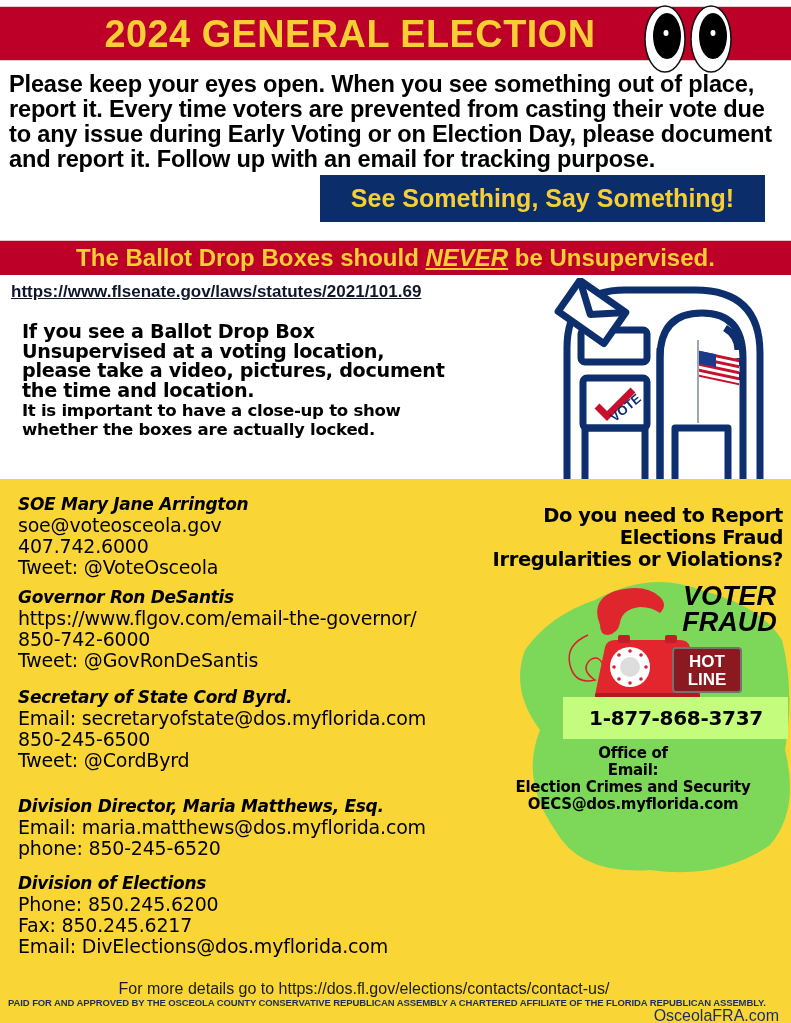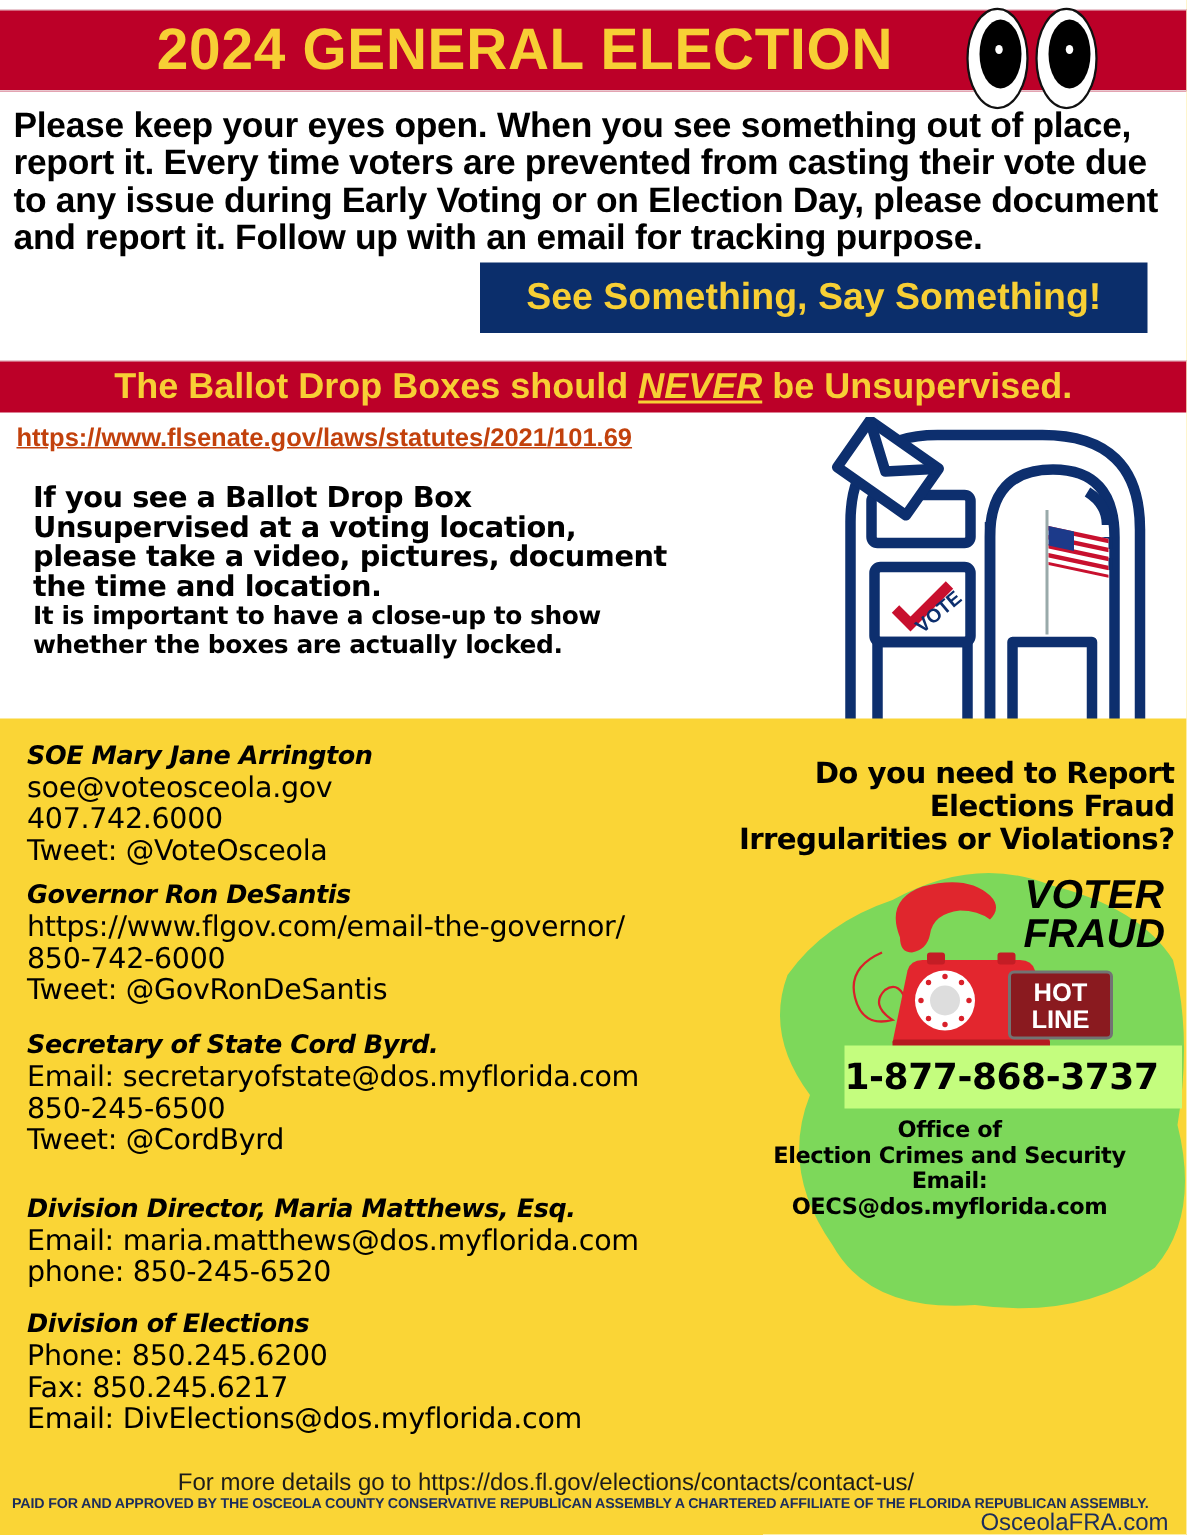--- a/index.html
+++ b/index.html
@@ -20,21 +20,21 @@
     #see-something { left: 320px; top: 175px; width: 445px; height: 47px; background: #0b2e6b; color: #f7cf35;
       font-family: "Liberation Sans", sans-serif; font-weight: 700; font-size: 25px; line-height: 47px; text-align: center; }
 
     
     #ballot-banner { left: 0; top: 240px; width: 791px; height: 35px; background: #bc0028; border-top: 1px solid #e9c7cf; }
     #ballot-banner-text { left: 0; top: 240px; width: 791px; height: 35px; color: #f7cf35; text-align: center;
       font-family: "Liberation Sans", sans-serif; font-weight: 700; font-size: 24px; line-height: 35px; }
     #ballot-banner-text .never { font-style: italic; text-decoration: underline; }
 
     #statute-link { left: 11px; top: 282px; font-family: "Liberation Sans", sans-serif; font-weight: 700; font-size: 17px;
-      color: #c2410c; text-decoration: underline; }
+      color: #0f172a; text-decoration: underline; }
 
     #dropbox-text { left: 22px; top: 322px; width: 510px; font-family: "DejaVu Sans", sans-serif; font-weight: 700;
       font-size: 19.2px; line-height: 19.5px; letter-spacing: -0.3px; }
     #dropbox-text2 { left: 22px; top: 401px; width: 510px; font-family: "DejaVu Sans", sans-serif; font-weight: 700;
       font-size: 16.6px; line-height: 19px; letter-spacing: -0.3px; }
 
     #mailbox { left: 545px; top: 278px; width: 230px; height: 212px; }
 
     
     #yellow { left: 0; top: 479px; width: 791px; height: 544px; background: #fad536; }
@@ -48,22 +48,22 @@
     #report-question { right: 8px; top: 505px; width: 400px; text-align: right; font-family: "DejaVu Sans", sans-serif;
       font-weight: 700; font-size: 19.5px; line-height: 22px; letter-spacing: -0.4px; }
 
     #phone-icon { left: 560px; top: 585px; width: 150px; height: 120px; }
     #voter-fraud { left: 672px; top: 583px; width: 115px; text-align: center; font-family: "Liberation Sans", sans-serif;
       font-weight: 700; font-style: italic; font-size: 27px; line-height: 26px; }
     #hotline-badge { left: 672px; top: 647px; width: 70px; height: 46px; background: #8a1a1f; border: 2px solid #737373;
       border-radius: 4px; color: #fff; text-align: center; font-family: "Liberation Sans", sans-serif; font-weight: 700;
       font-size: 17px; line-height: 18px; padding-top: 4px; }
     #hotline-number-box { left: 563px; top: 697px; width: 225px; height: 42px; background: #c4fd7e; }
-    #hotline-number { left: 563px; top: 697px; width: 226px; height: 42px; line-height: 42px;
-      font-family: "DejaVu Sans", sans-serif; font-weight: 700; font-size: 24px; letter-spacing: -0.3px; }
+    #hotline-number { left: 563px; top: 697px; width: 226px; height: 42px; text-align: center; line-height: 42px;
+      font-family: "DejaVu Sans", sans-serif; font-weight: 700; font-size: 20px; letter-spacing: -0.3px; }
 
     #oecs { right: 8px; top: 745px; width: 300px; text-align: center; font-family: "DejaVu Sans", sans-serif;
       font-weight: 700; font-size: 15px; line-height: 17px; letter-spacing: -0.3px; }
 
     #more-details { left: 12px; top: 980px; width: 704px; text-align: center; font-family: "Liberation Sans", sans-serif;
       font-size: 16px; color: #1b1b1b; }
     #paid-for { left: 8px; top: 997px; width: 770px; font-family: "Liberation Sans", sans-serif; font-weight: 700;
       font-size: 9.5px; line-height: 11px; color: #1c2d5c; letter-spacing: -0.1px; }
     #site-link { right: 12px; top: 1007px; font-family: "Liberation Sans", sans-serif; font-size: 16px; color: #1c2d5c; }
   </style>
@@ -212,20 +212,20 @@
 </div>
 <div id="hotline-badge" class="abs">
   <div>HOT</div>
   <div>LINE</div>
 </div>
 <div id="hotline-number-box" class="abs"></div>
 <div id="hotline-number" class="abs">1-877-868-3737</div>
 
 <div id="oecs" class="abs">
   <div>Office of</div>
+  <div>Email:</div>
   <div>Election Crimes and Security</div>
-  <div>Email:</div>
   <div>OECS@dos.myflorida.com</div>
 </div>
 
 <div id="more-details" class="abs">For more details go to https://dos.fl.gov/elections/contacts/contact-us/</div>
 <div id="paid-for" class="abs">PAID FOR AND APPROVED BY THE OSCEOLA COUNTY CONSERVATIVE REPUBLICAN ASSEMBLY A CHARTERED AFFILIATE OF THE FLORIDA REPUBLICAN ASSEMBLY.</div>
 <div id="site-link" class="abs">OsceolaFRA.com</div>
 
 </body></html>

